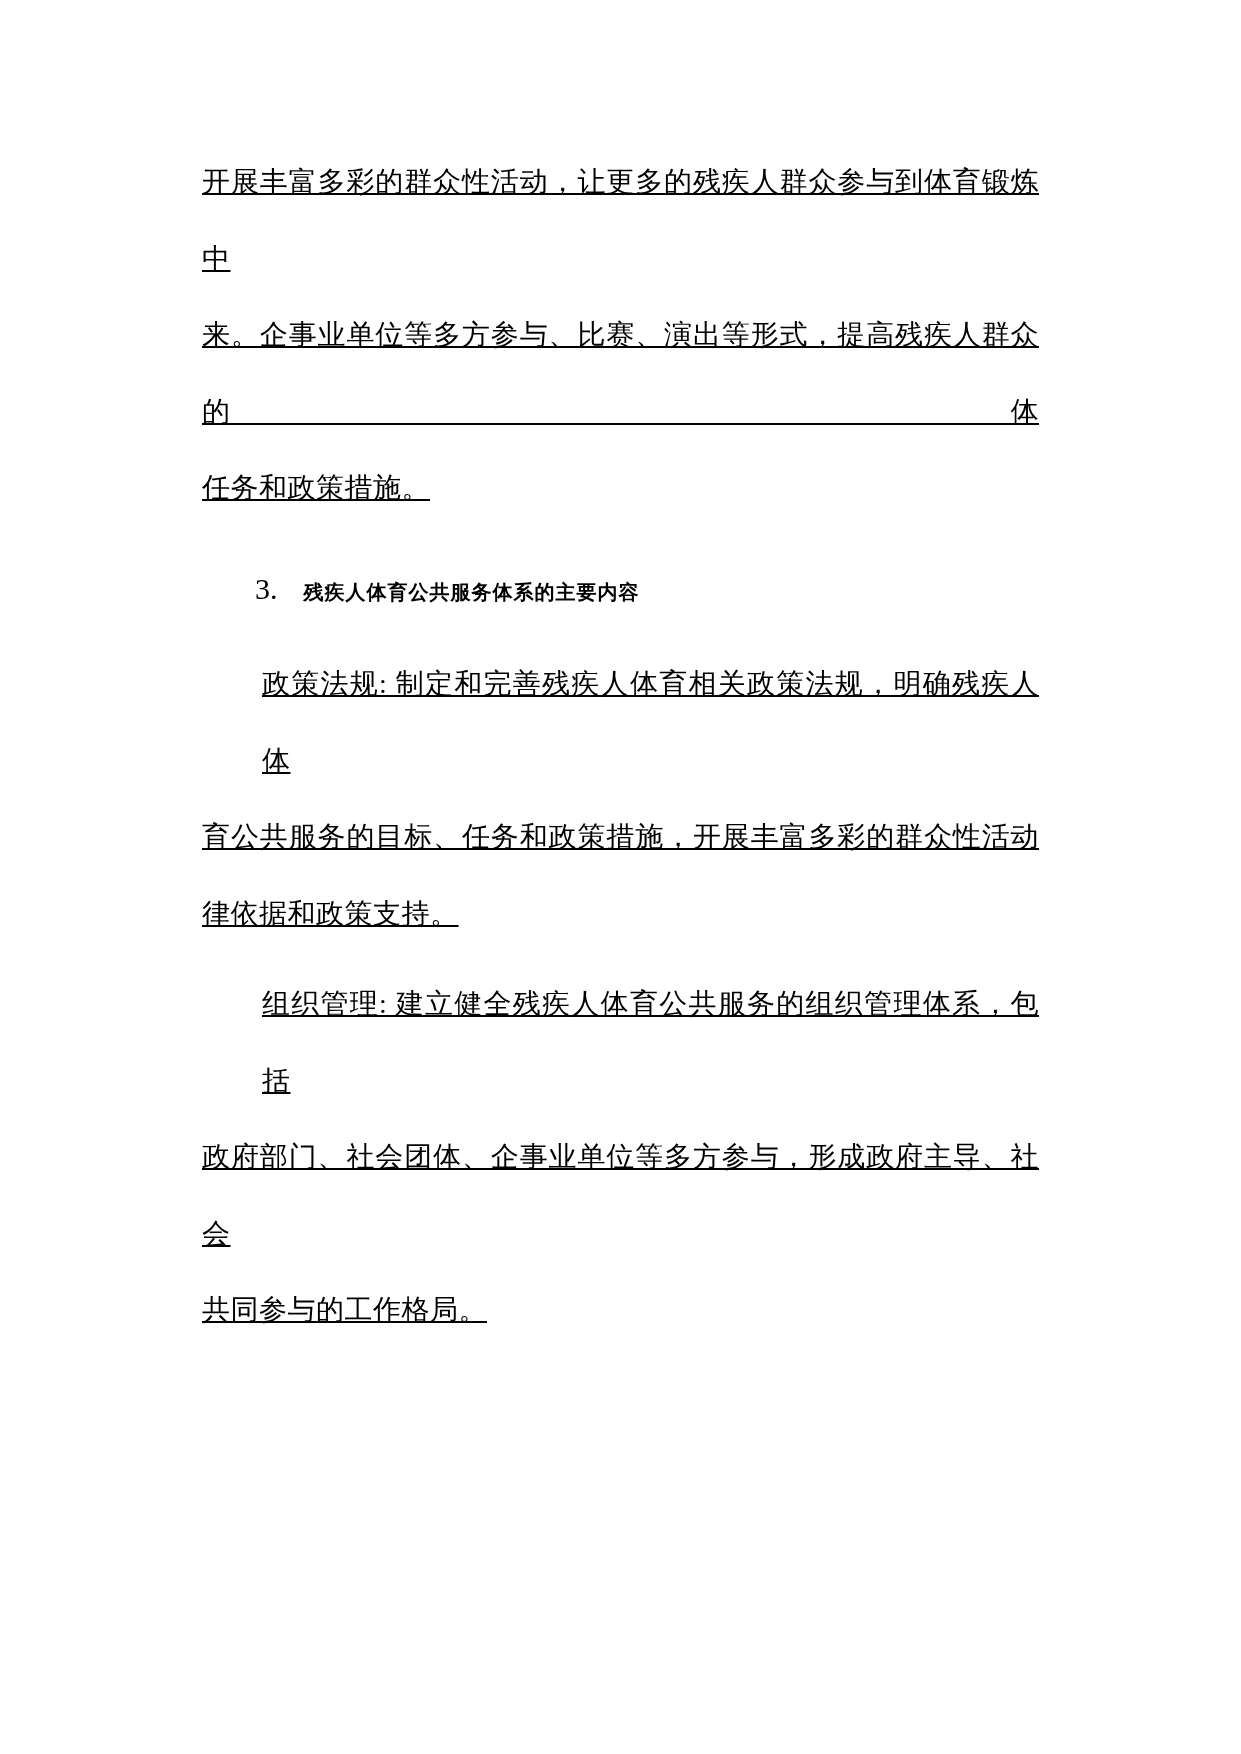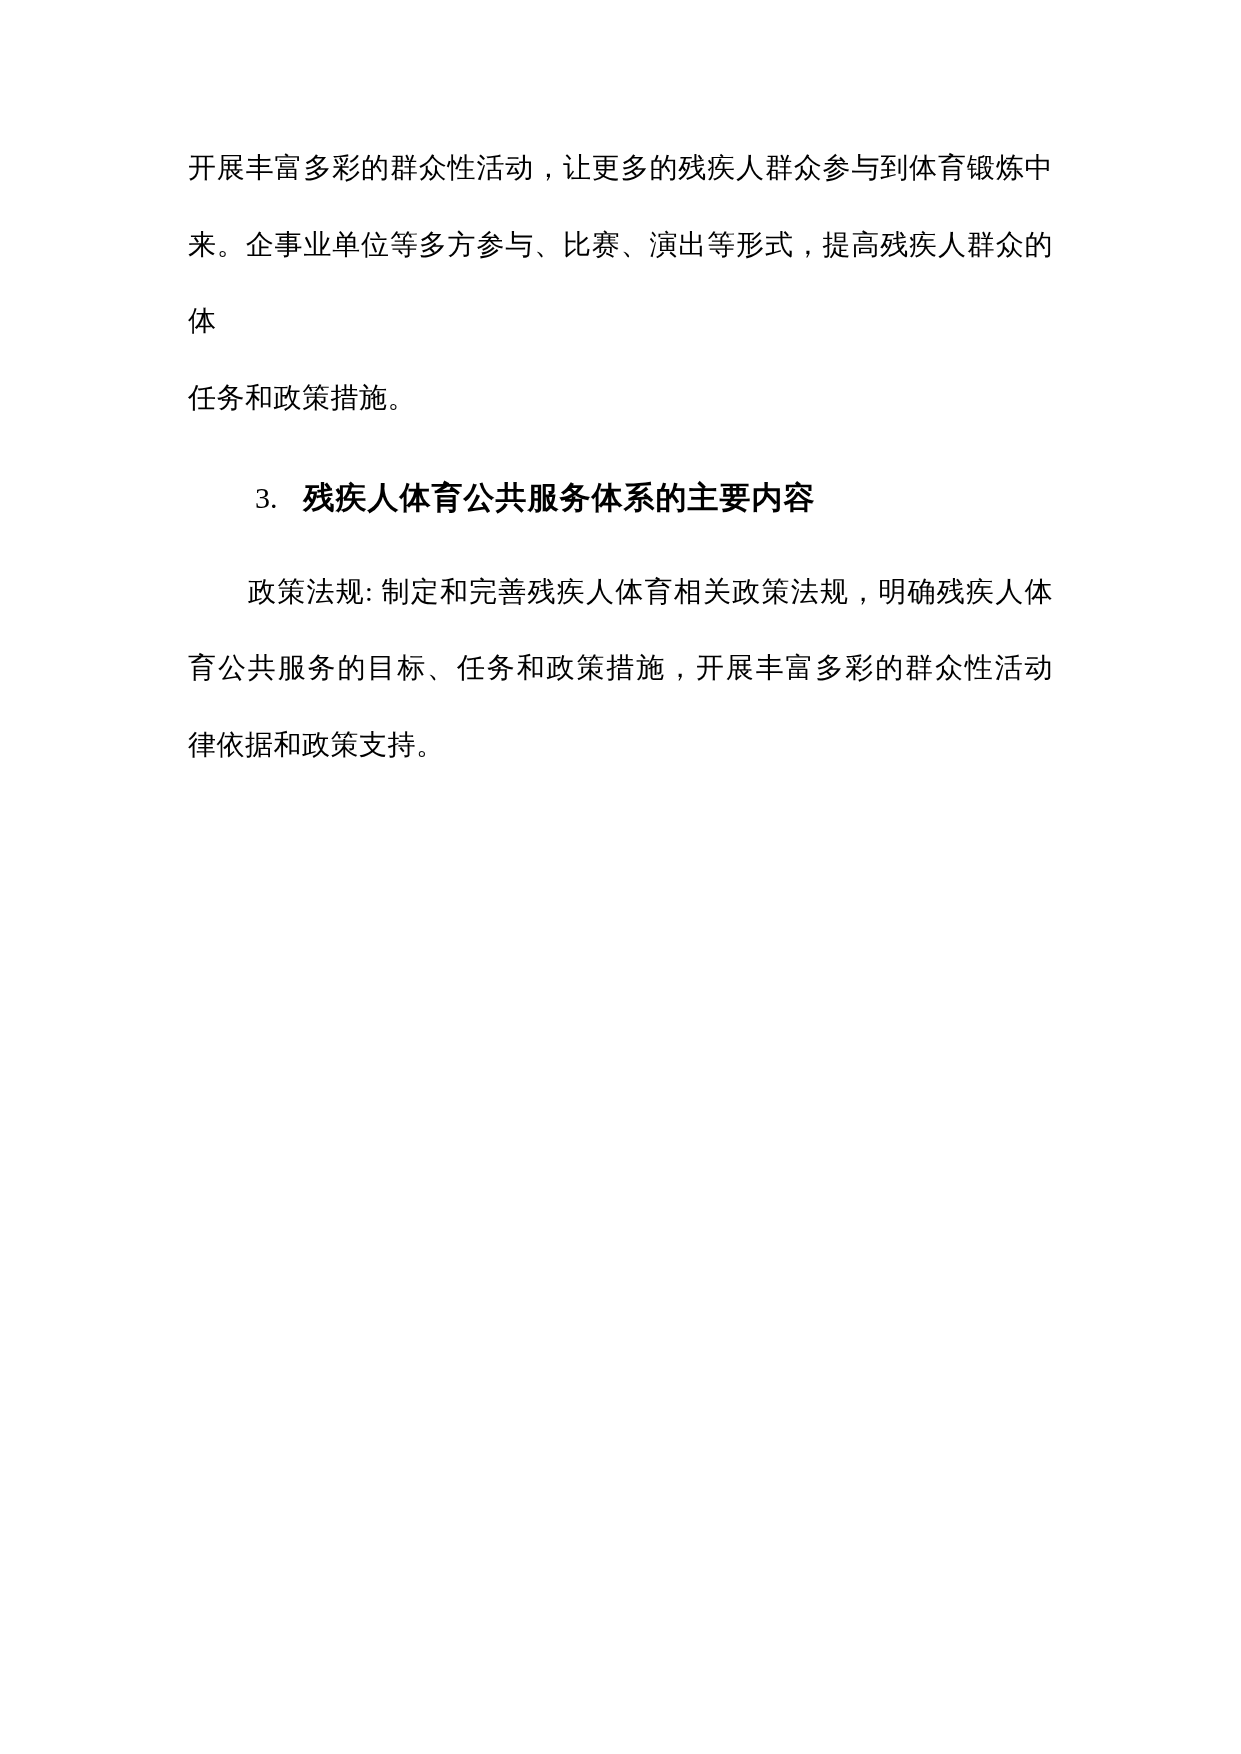--- a/index.html
+++ b/index.html
@@ -14,21 +14,22 @@
     font-family: "Liberation Serif", serif;
     color: #000000;
     overflow: hidden;
   }
   .doc {
     box-sizing: border-box;
     width: 1241px;
     padding: 130px 188px 0 188px;
   }
   .para {
-    margin: 0;
+    margin: 14px;
+    text-decoration: underline;
   }
   .line {
     font-size: 28px;
     line-height: 76.5px;
     text-align: justify;
     text-align-last: justify;
     white-space: normal;
     letter-spacing: 0.5px;
   }
   .line.indent {
@@ -44,33 +45,38 @@
     line-height: 76.5px;
     white-space: nowrap;
   }
   .hnum {
     font-size: 30px;
     font-weight: 400;
     font-family: "Liberation Serif", serif;
     margin-right: 26px;
   }
   .htxt {
-    font-size: 31px;
+    font-size: 20px;
     font-weight: 700;
     letter-spacing: 1px;
   }
 </style>
 </head>
 <body>
 
 <div class="doc">
     <div class="para">
       <div class="line">开展丰富多彩的群众性活动，让更多的残疾人群众参与到体育锻炼中</div>
       <div class="line">来。企事业单位等多方参与、比赛、演出等形式，提高残疾人群众的体</div>
       <div class="line last">任务和政策措施。</div>
     </div>
     <div class="heading"><span class="hnum">3.</span><span class="htxt">残疾人体育公共服务体系的主要内容</span></div>
     <div class="para">
       <div class="line indent">政策法规: 制定和完善残疾人体育相关政策法规，明确残疾人体</div>
       <div class="line">育公共服务的目标、任务和政策措施，开展丰富多彩的群众性活动</div>
       <div class="line last">律依据和政策支持。</div>
     </div>
+    <div class="para">
+      <div class="line indent">组织管理: 建立健全残疾人体育公共服务的组织管理体系，包括</div>
+      <div class="line">政府部门、社会团体、企事业单位等多方参与，形成政府主导、社会</div>
+      <div class="line last">共同参与的工作格局。</div>
+    </div>
   </div>
 
 </body></html>

